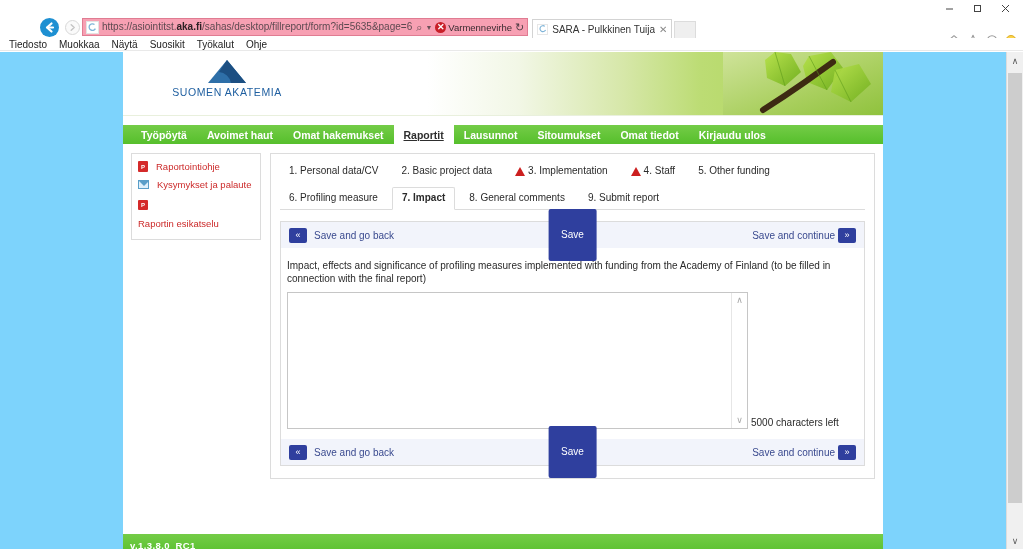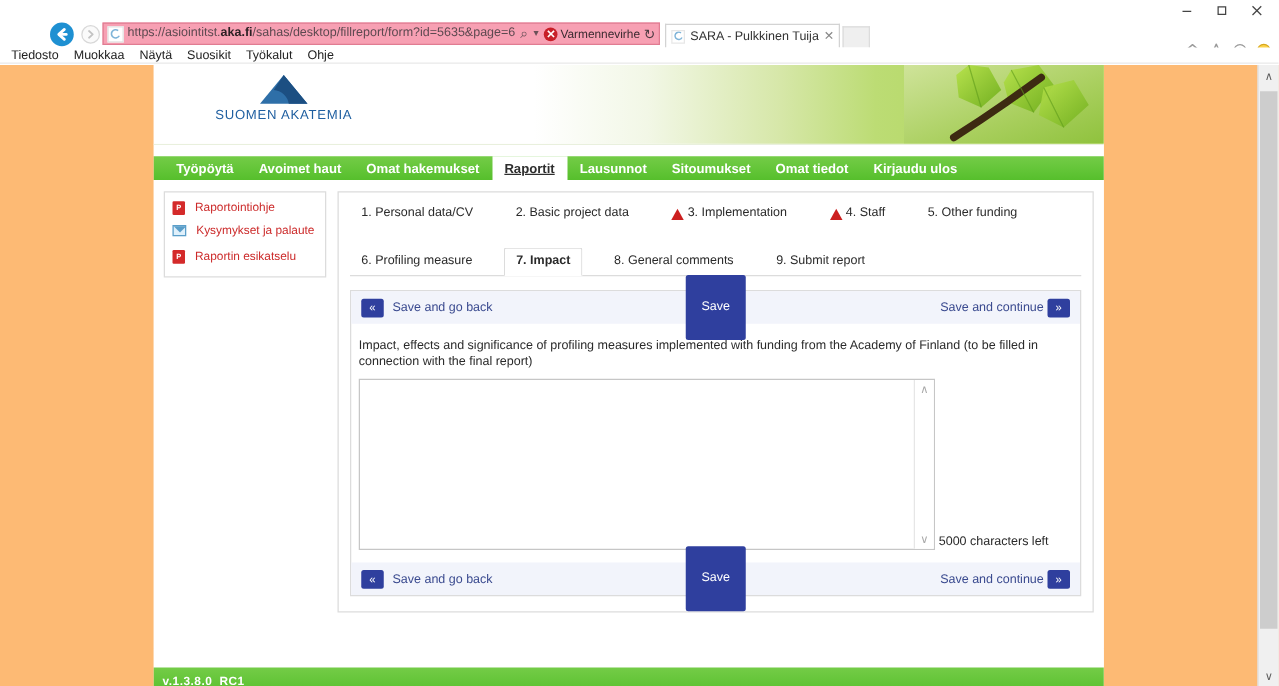--- a/index.html
+++ b/index.html
@@ -137,21 +137,21 @@
   }
   .menu-item {
     font-size: 10px; color: #222;
     margin-right: 12px; line-height: 13px;
     white-space: nowrap;
   }
 
   
   .viewport {
     position: absolute; top: 52px; left: 0; right: 0; bottom: 0;
-    background: #fdba74;
+    background: #7dd3fc;
     overflow: hidden;
   }
   .page-canvas {
     position: absolute; top: 0; left: 123px;
     width: 760px; min-height: 497px;
     background: #ffffff;
   }
 
   
   .banner {
@@ -219,21 +219,21 @@
     background: #ffffff;
     border: 1px solid #dcdcdc;
     padding: 7px 6px 9px 6px;
   }
   .side-link {
     display: flex; align-items: flex-start; gap: 8px;
     margin-bottom: 6px;
     font-size: 9.5px; color: #cc2a2a;
     line-height: 12px;
   }
-  .side-link:last-child { margin-bottom: 0; }
+  .side-link:last-child { margin-bottom: 0; flex-direction: column; }
   .side-link.spaced { margin-top: 9px; }
   .ic-pdf {
     flex: 0 0 10px; width: 10px; height: 11px;
     background: #d42a2a; border-radius: 1px;
     color: #fff; font-size: 6px; font-weight: bold;
     display: flex; align-items: center; justify-content: center;
     line-height: 1;
   }
   .ic-mail {
     flex: 0 0 11px; width: 11px; height: 9px; margin-top: 1px;
@@ -251,21 +251,21 @@
   .main-panel {
     flex: 1 1 auto;
     border: 1px solid #dcdcdc;
     background: #ffffff;
     padding: 7px 9px 12px 9px;
   }
 
   
   .steps {
     display: flex; flex-wrap: wrap;
-    gap: 16px;
+    gap: 5px;
     border-bottom: 1px solid #dcdcdc;
     margin-bottom: 11px;
   }
   .step {
     display: flex; align-items: center; gap: 3px;
     font-size: 10px; color: #2a2a2a;
     padding: 4px 9px 5px 9px;
     white-space: nowrap;
     line-height: 12px;
   }

